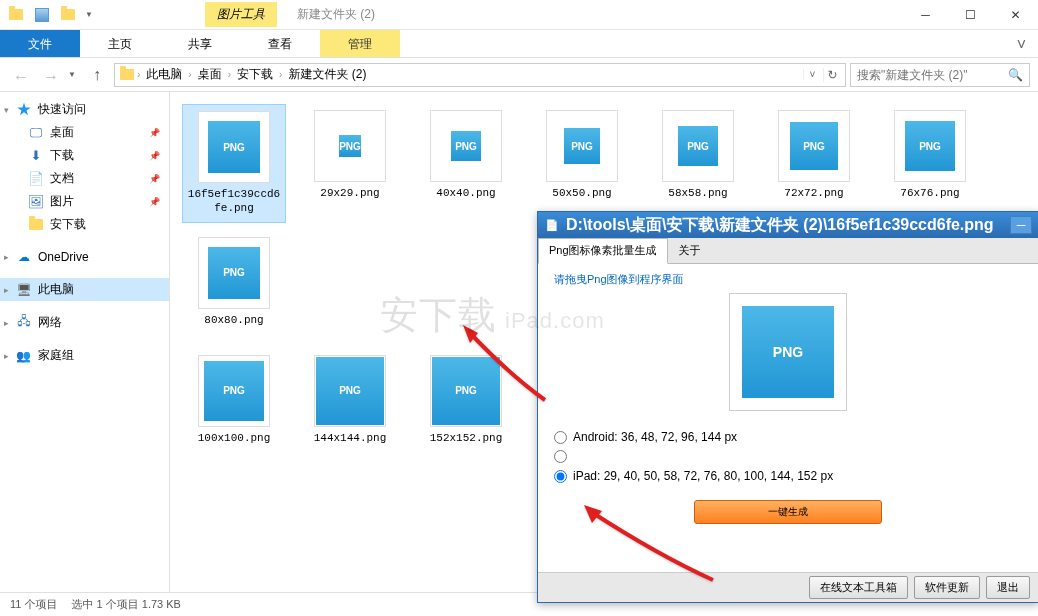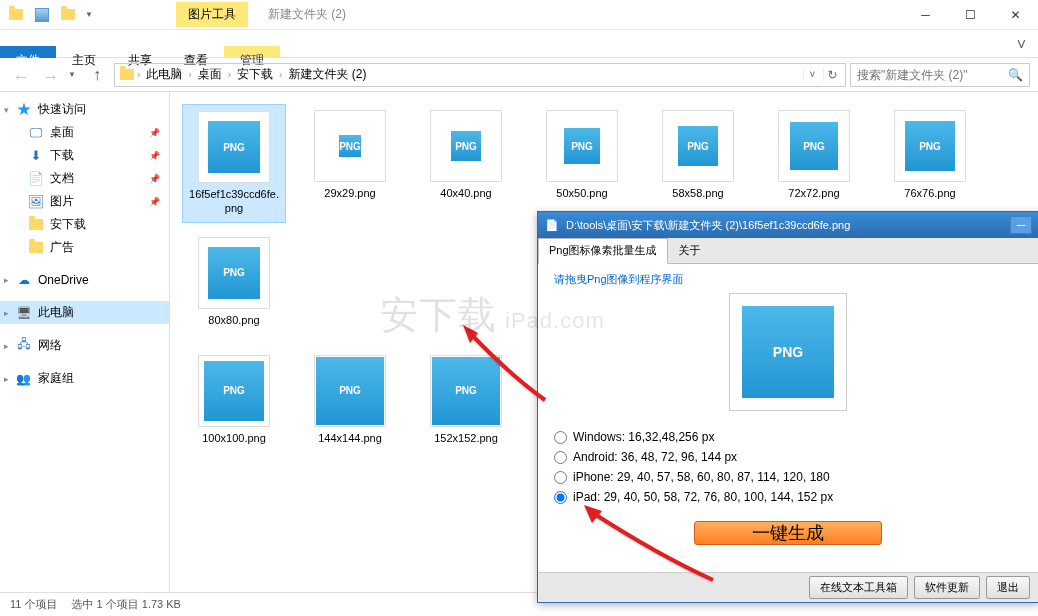--- a/index.html
+++ b/index.html
@@ -3,28 +3,28 @@
   <meta charset="utf-8">
   <style>
     * { margin: 0; padding: 0; box-sizing: border-box; font-family: "Microsoft YaHei", "Segoe UI", sans-serif; }
     body { width: 1038px; height: 616px; background: #fff; overflow: hidden; position: relative; }
     
     
     .titlebar { height: 30px; background: #fff; display: flex; align-items: center; border-bottom: 1px solid #e5e5e5; }
     .qat { display: flex; align-items: center; gap: 2px; padding: 0 4px; }
     .qat-icon { width: 24px; height: 24px; display: flex; align-items: center; justify-content: center; cursor: pointer; }
     .titlebar-expand { width: 14px; display: flex; align-items: center; justify-content: center; color: #666; font-size: 8px; }
-    .context-tab { margin-left: 76px; padding: 4px 12px; background: #fce97a; font-size: 12px; }
+    .context-tab { margin-left: 105px; padding: 4px 12px; background: #fce97a; font-size: 12px; font-style: italic; }
     .title-text { margin-left: 20px; font-size: 12px; color: #888; }
     .window-controls { margin-left: auto; display: flex; }
     .wc-btn { width: 45px; height: 30px; display: flex; align-items: center; justify-content: center; color: #333; cursor: pointer; font-size: 12px; }
     
     
     .ribbon { height: 28px; background: #fff; display: flex; align-items: stretch; border-bottom: 1px solid #e0e0e0; }
-    .ribbon-tab { padding: 6px 16px; font-size: 12px; cursor: pointer; margin-top: 16px; }
+    .ribbon-tab { padding: 6px 28px; font-size: 12px; cursor: pointer; }
     .ribbon-tab.file { background: #1979ca; color: #fff; }
     .ribbon-tab.manage { background: #fce97a; color: #333; }
     .ribbon-collapse { margin-left: auto; padding: 6px 12px; cursor: pointer; color: #666; }
     
     
     .navbar { height: 34px; display: flex; align-items: center; gap: 4px; padding: 4px 8px; background: #fff; border-bottom: 1px solid #e0e0e0; }
     .nav-btn { width: 26px; height: 26px; display: flex; align-items: center; justify-content: center; color: #bbb; cursor: pointer; font-size: 16px; }
     .nav-btn.enabled { color: #555; }
     .nav-dd { width: 12px; color: #666; font-size: 8px; cursor: pointer; }
     .breadcrumb { flex: 1; height: 24px; border: 1px solid #ccc; display: flex; align-items: center; padding: 0 4px; gap: 2px; font-size: 12px; }
@@ -51,41 +51,41 @@
     .folder-yellow { width: 14px; height: 11px; background: #ffd968; border-radius: 1px; position: relative; }
     .folder-yellow::before { content: ""; position: absolute; top: -3px; left: 0; width: 6px; height: 3px; background: #ffd968; border-radius: 1px 1px 0 0; }
     .star-blue { width: 14px; height: 14px; background: #2196f3; clip-path: polygon(50% 0, 61% 35%, 98% 35%, 68% 57%, 79% 91%, 50% 70%, 21% 91%, 32% 57%, 2% 35%, 39% 35%); }
     
     
     .filegrid { flex: 1; padding: 12px; display: flex; flex-wrap: wrap; align-content: flex-start; gap: 8px 12px; position: relative; }
     .file-item { width: 104px; display: flex; flex-direction: column; align-items: center; padding: 6px 4px; cursor: pointer; }
     .file-item.selected { background: #cce8ff; border: 1px solid #99d1ff; }
     .file-thumb { width: 72px; height: 72px; border: 1px solid #ddd; display: flex; align-items: center; justify-content: center; background: #fff; }
     .png-box { background: linear-gradient(180deg, #4db8e8, #2196d4); display: flex; align-items: center; justify-content: center; font-size: 10px; color: #fff; font-weight: bold; }
-    .file-label { margin-top: 4px; font-size: 11px; text-align: center; word-break: break-all; line-height: 1.3; }
+    .file-label { margin-top: 4px; font-size: 11px; text-align: center; word-break: break-all; line-height: 1.3; font-family: Liberation Mono, monospace; }
     
     
     .statusbar { height: 24px; border-top: 1px solid #e0e0e0; display: flex; align-items: center; padding: 0 10px; font-size: 11px; color: #555; gap: 14px; }
     
     
     .tool-window { position: absolute; top: 211px; left: 537px; width: 502px; height: 392px; background: #f0f0f0; border: 1px solid #2a6bb0; box-shadow: 0 2px 8px rgba(0,0,0,0.3); display: flex; flex-direction: column; font-size: 12px; }
     .tool-title { height: 26px; background: linear-gradient(180deg, #3b8cd8, #2a6bb0); color: #fff; display: flex; align-items: center; padding: 0 6px; font-weight: bold; gap: 6px; }
     .tool-title-icon { width: 16px; height: 16px; display: flex; align-items: center; justify-content: center; font-size: 11px; }
     .tool-min { margin-left: auto; width: 22px; height: 18px; background: #5aa0e0; color: #fff; display: flex; align-items: center; justify-content: center; cursor: pointer; border: 1px solid #4080c0; font-size: 12px; }
     .tool-tabs { display: flex; background: #e8e8e8; border-bottom: 1px solid #bbb; }
     .tool-tab { padding: 4px 10px; font-size: 11px; cursor: pointer; border: 1px solid transparent; }
     .tool-tab.active { background: #fff; border: 1px solid #bbb; border-bottom: 1px solid #fff; margin-bottom: -1px; }
     .tool-body { flex: 1; background: #fff; padding: 8px 16px; display: flex; flex-direction: column; }
     .tool-hint { color: #0066cc; font-size: 11px; margin-bottom: 6px; }
     .tool-preview { border: 1px solid #ccc; width: 118px; height: 118px; margin: 0 auto 16px; display: flex; align-items: center; justify-content: center; background: #fff; }
     .tool-preview .png-box { width: 92px; height: 92px; font-size: 14px; }
     .radio-row { display: flex; align-items: center; gap: 6px; padding: 3px 0; }
     .radio-row input[type=radio] { cursor: pointer; }
     .radio-row label { cursor: pointer; }
-    .generate-btn { margin: 14px auto 0; width: 188px; height: 24px; background: linear-gradient(180deg, #ffb060, #ff8020); border: 1px solid #cc6010; border-radius: 3px; color: #000; font-size: 18px; cursor: pointer; display: flex; align-items: center; justify-content: center; }
+    .generate-btn { margin: 14px auto 0; width: 188px; height: 24px; background: linear-gradient(180deg, #ffb060, #ff8020); border: 1px solid #cc6010; border-radius: 3px; color: #000; font-size: 10px; cursor: pointer; display: flex; align-items: center; justify-content: center; }
     .tool-footer { height: 30px; background: #e8e8e8; border-top: 1px solid #ccc; display: flex; align-items: center; justify-content: flex-end; gap: 6px; padding: 0 8px; }
     .tool-footer-btn { padding: 3px 10px; font-size: 11px; border: 1px solid #999; background: linear-gradient(180deg, #f8f8f8, #e0e0e0); border-radius: 2px; cursor: pointer; }
     
     
     .arrow { position: absolute; pointer-events: none; }
     .arrow svg { filter: drop-shadow(0 1px 1px rgba(0,0,0,.2)); }
     
     
     .watermark { position: absolute; top: 290px; left: 380px; font-size: 38px; color: rgba(0,0,0,0.12); font-family: "Microsoft YaHei"; letter-spacing: 1px; pointer-events: none; z-index: 5; display: flex; align-items: baseline; gap: 8px; }
     .watermark .en { font-size: 22px; color: rgba(0,0,0,0.1); }
@@ -185,26 +185,20 @@
             <span style="color:#3070c0;font-size:13px;">🖼</span>
           </span>
           <span>图片</span>
         </div>
         <div class="sb-item">
           <span class="sb-icon">
             <div class="folder-yellow"></div>
           </span>
           <span>安下载</span>
         </div>
-        <div class="sb-item">
-          <span class="sb-icon">
-            <div class="folder-yellow"></div>
-          </span>
-          <span>广告</span>
-        </div>
       </div>
     <div class="sb-gap"></div>
     <div class="sb-item top">
       <span class="sb-expand">▸</span>
       <span class="sb-icon" style="color:#0078d4;">☁</span>
       <span>OneDrive</span>
     </div>
     <div class="sb-gap"></div>
     <div class="sb-item top selected">
       <span class="sb-expand">▸</span>
@@ -297,44 +291,39 @@
 </div>
 
 <div class="statusbar">
   <span>11 个项目</span>
   <span>选中 1 个项目  1.73 KB</span>
 </div>
 
 <div class="tool-window">
   <div class="tool-title">
     <span class="tool-title-icon">📄</span>
-    <span style="font-weight:normal;font-size:11px;white-space:nowrap;overflow:hidden;text-overflow:ellipsis;">D:\tools\桌面\安下载\新建文件夹 (2)\16f5ef1c39ccd6fe.png</span>
+    <span style="font-weight:bold;font-size:16px;white-space:nowrap;overflow:hidden;text-overflow:ellipsis;">D:\tools\桌面\安下载\新建文件夹 (2)\16f5ef1c39ccd6fe.png</span>
     <div class="tool-min">─</div>
   </div>
   <div class="tool-tabs">
     <div class="tool-tab active">Png图标像素批量生成</div>
     <div class="tool-tab">关于</div>
   </div>
   <div class="tool-body">
     <div class="tool-hint">请拖曳Png图像到程序界面</div>
     <div class="tool-preview">
       <div class="png-box">PNG</div>
     </div>
     <div id="radio-rows">
         <div class="radio-row">
           <input type="radio" name="platform" style="">
-          <label>Windows: 16,32,48,256 px</label>
+          <label>Android: 36, 48, 72, 96, 144 px</label>
         </div>
         <div class="radio-row">
           <input type="radio" name="platform" style="">
-          <label>Android: 36, 48, 72, 96, 144 px</label>
-        </div>
-        <div class="radio-row">
-          <input type="radio" name="platform" style="">
-          <label>iPhone: 29, 40, 57, 58, 60, 80, 87, 114, 120, 180</label>
         </div>
         <div class="radio-row">
           <input type="radio" name="platform" checked="" style="">
           <label>iPad: 29, 40, 50, 58, 72, 76, 80, 100, 144, 152 px</label>
         </div>
       </div>
     <div class="generate-btn">一键生成</div>
   </div>
   <div class="tool-footer">
     <div class="tool-footer-btn">在线文本工具箱</div>

